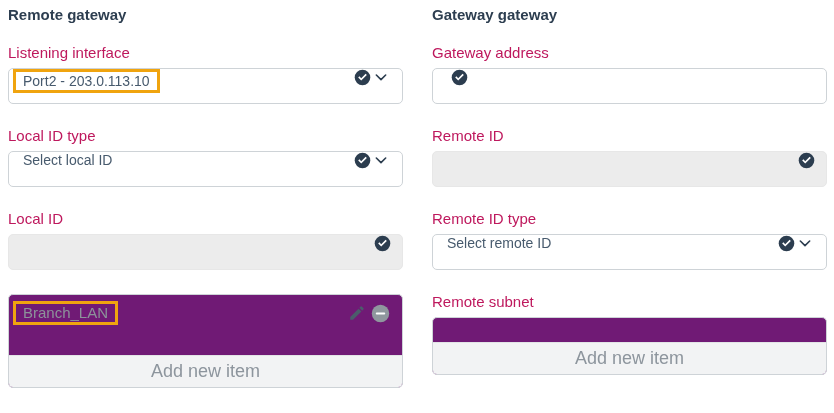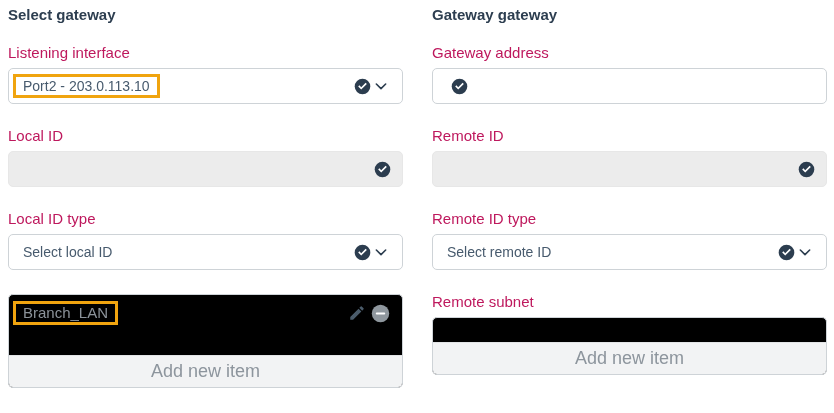--- a/index.html
+++ b/index.html
@@ -30,21 +30,21 @@
     color: #be185d;
     line-height: 16px;
     margin-bottom: 7px;
   }
   .box {
     height: 36px;
     border: 1px solid #ced3d7;
     border-radius: 5px;
     background: #ffffff;
     display: flex;
-    align-items: center;
+    align-items: flex-start;
     padding: 0 13px 0 14px;
     box-sizing: border-box;
   }
   .box.clickable { cursor: pointer; }
   .box .val {
     flex: 1;
     font-size: 14px;
     color: #475a6d;
     display: flex;
     align-items: center;
@@ -63,21 +63,21 @@
   .annot {
     display: inline-block;
     border: 3px solid #F0A40F;
     padding: 1px 7px;
     line-height: 16px;
     margin-left: -10px;
   }
   .subnet-box {
     border: 1px solid #ced3d7;
     border-radius: 5px;
-    background: #000000;
+    background: #701a75;
     overflow: hidden;
   }
   .subnet-item {
     height: 36px;
     display: flex;
     align-items: center;
     padding: 0 12px;
     box-sizing: border-box;
   }
   .subnet-item .txt {
@@ -104,21 +104,21 @@
     color: #8d959d;
     cursor: pointer;
   }
 </style>
 </head>
 <body>
 
 <div class="page">
 
   <section class="col">
-    <h2 class="col-heading">Select gateway</h2>
+    <h2 class="col-heading">Remote gateway</h2>
 
     <div class="field">
       <span class="field-label">Listening interface</span>
       <div class="box clickable">
         <span class="val">
           <span class="annot">
             <span>Port2 - 203.0.113.10</span>
           </span>
         </span>
         <span class="icon check">
@@ -129,44 +129,44 @@
         </span>
         <span class="icon chev">
           <svg width="16" height="16" viewBox="0 0 24 24" fill="none" stroke="#2c3d4f" stroke-width="2.4" stroke-linecap="round" stroke-linejoin="round">
               <path d="M5 9l7 7 7-7"></path>
             </svg>
         </span>
       </div>
     </div>
 
     <div class="field">
-      <span class="field-label">Local ID</span>
-      <div class="box disabled">
-        <span class="icon check">
-          <svg width="17" height="17" viewBox="0 0 24 24">
-              <circle cx="12" cy="12" r="11" fill="#2c3d4f"></circle>
-              <path d="M10.2 16.4l-4.3-4.3 1.7-1.7 2.6 2.6 6.2-6.2 1.7 1.7z" fill="#ffffff"></path>
-            </svg>
-        </span>
-      </div>
-    </div>
-
-    <div class="field">
       <span class="field-label">Local ID type</span>
       <div class="box clickable">
         <span class="val">Select local ID</span>
         <span class="icon check">
           <svg width="17" height="17" viewBox="0 0 24 24">
               <circle cx="12" cy="12" r="11" fill="#2c3d4f"></circle>
               <path d="M10.2 16.4l-4.3-4.3 1.7-1.7 2.6 2.6 6.2-6.2 1.7 1.7z" fill="#ffffff"></path>
             </svg>
         </span>
         <span class="icon chev">
           <svg width="16" height="16" viewBox="0 0 24 24" fill="none" stroke="#2c3d4f" stroke-width="2.4" stroke-linecap="round" stroke-linejoin="round">
               <path d="M5 9l7 7 7-7"></path>
+            </svg>
+        </span>
+      </div>
+    </div>
+
+    <div class="field">
+      <span class="field-label">Local ID</span>
+      <div class="box disabled">
+        <span class="icon check">
+          <svg width="17" height="17" viewBox="0 0 24 24">
+              <circle cx="12" cy="12" r="11" fill="#2c3d4f"></circle>
+              <path d="M10.2 16.4l-4.3-4.3 1.7-1.7 2.6 2.6 6.2-6.2 1.7 1.7z" fill="#ffffff"></path>
             </svg>
         </span>
       </div>
     </div>
 
     <div>
       <div class="subnet-box">
         <div class="subnet-item">
           <span class="annot">
             <span class="txt">Branch_LAN</span>

